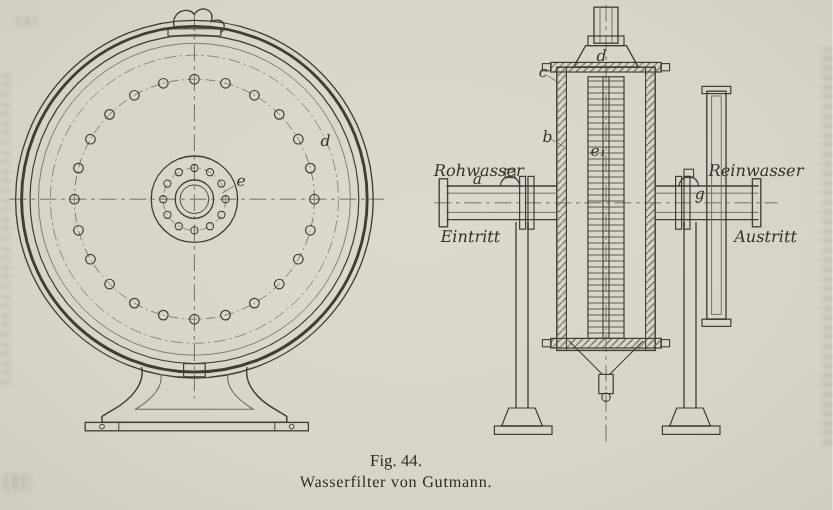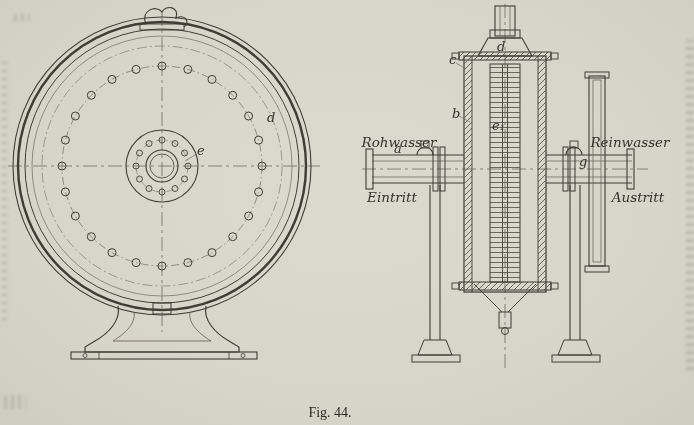--- a/index.html
+++ b/index.html
@@ -6,21 +6,21 @@
   body{width:694px;height:425px;overflow:hidden;font-family:"Liberation Serif","DejaVu Serif",serif;}
   .page{
     position:relative;width:694px;height:425px;
     background:radial-gradient(ellipse at 50% 45%, #dcd9cf 0%, #d7d4c9 65%, #cfccc0 100%);
   }
   .page svg{position:absolute;left:0;top:0;}
   
   .smudge{position:absolute;opacity:.30;filter:blur(1.6px);pointer-events:none;}
   .smudge.v{background:repeating-linear-gradient(0deg, rgba(62,60,52,.55) 0 2.5px, transparent 2.5px 8px);}
   .smudge.h{background:repeating-linear-gradient(90deg, rgba(62,60,52,.5) 0 3px, transparent 3px 7px);}
-  .caption{position:absolute;left:0;top:405px;width:660px;text-align:center;color:#2e2c25;}
+  .caption{position:absolute;left:0;top:377px;width:660px;text-align:center;color:#2e2c25;}
   .fig-num{font-size:14px;line-height:16px;}
   .fig-title{font-size:13.5px;line-height:17px;letter-spacing:.6px;}
   
   .lbl{font:italic 13px "DejaVu Serif",serif;fill:#35332c;}
   .word{font:italic 13.5px "DejaVu Serif",serif;fill:#35332c;}
   .ink{stroke:#3f3d34;fill:none;}
   .ink2{stroke:#6f6c60;fill:none;}
 </style>
 </head>
 <body>
@@ -225,14 +225,15 @@
 
       <text class="word" x="399" y="147" text-anchor="middle">Rohwasser</text>
       <text class="word" x="392" y="202" text-anchor="middle">Eintritt</text>
       <text class="word" x="630" y="147" text-anchor="middle">Reinwasser</text>
       <text class="word" x="638" y="202" text-anchor="middle">Austritt</text>
     </g>
   </svg>
 
   <div class="caption">
     <div class="fig-num">Fig. 44.</div>
+    <div class="fig-title">Wasserfilter von Gutmann.</div>
   </div>
 </div>
 
 </body></html>

